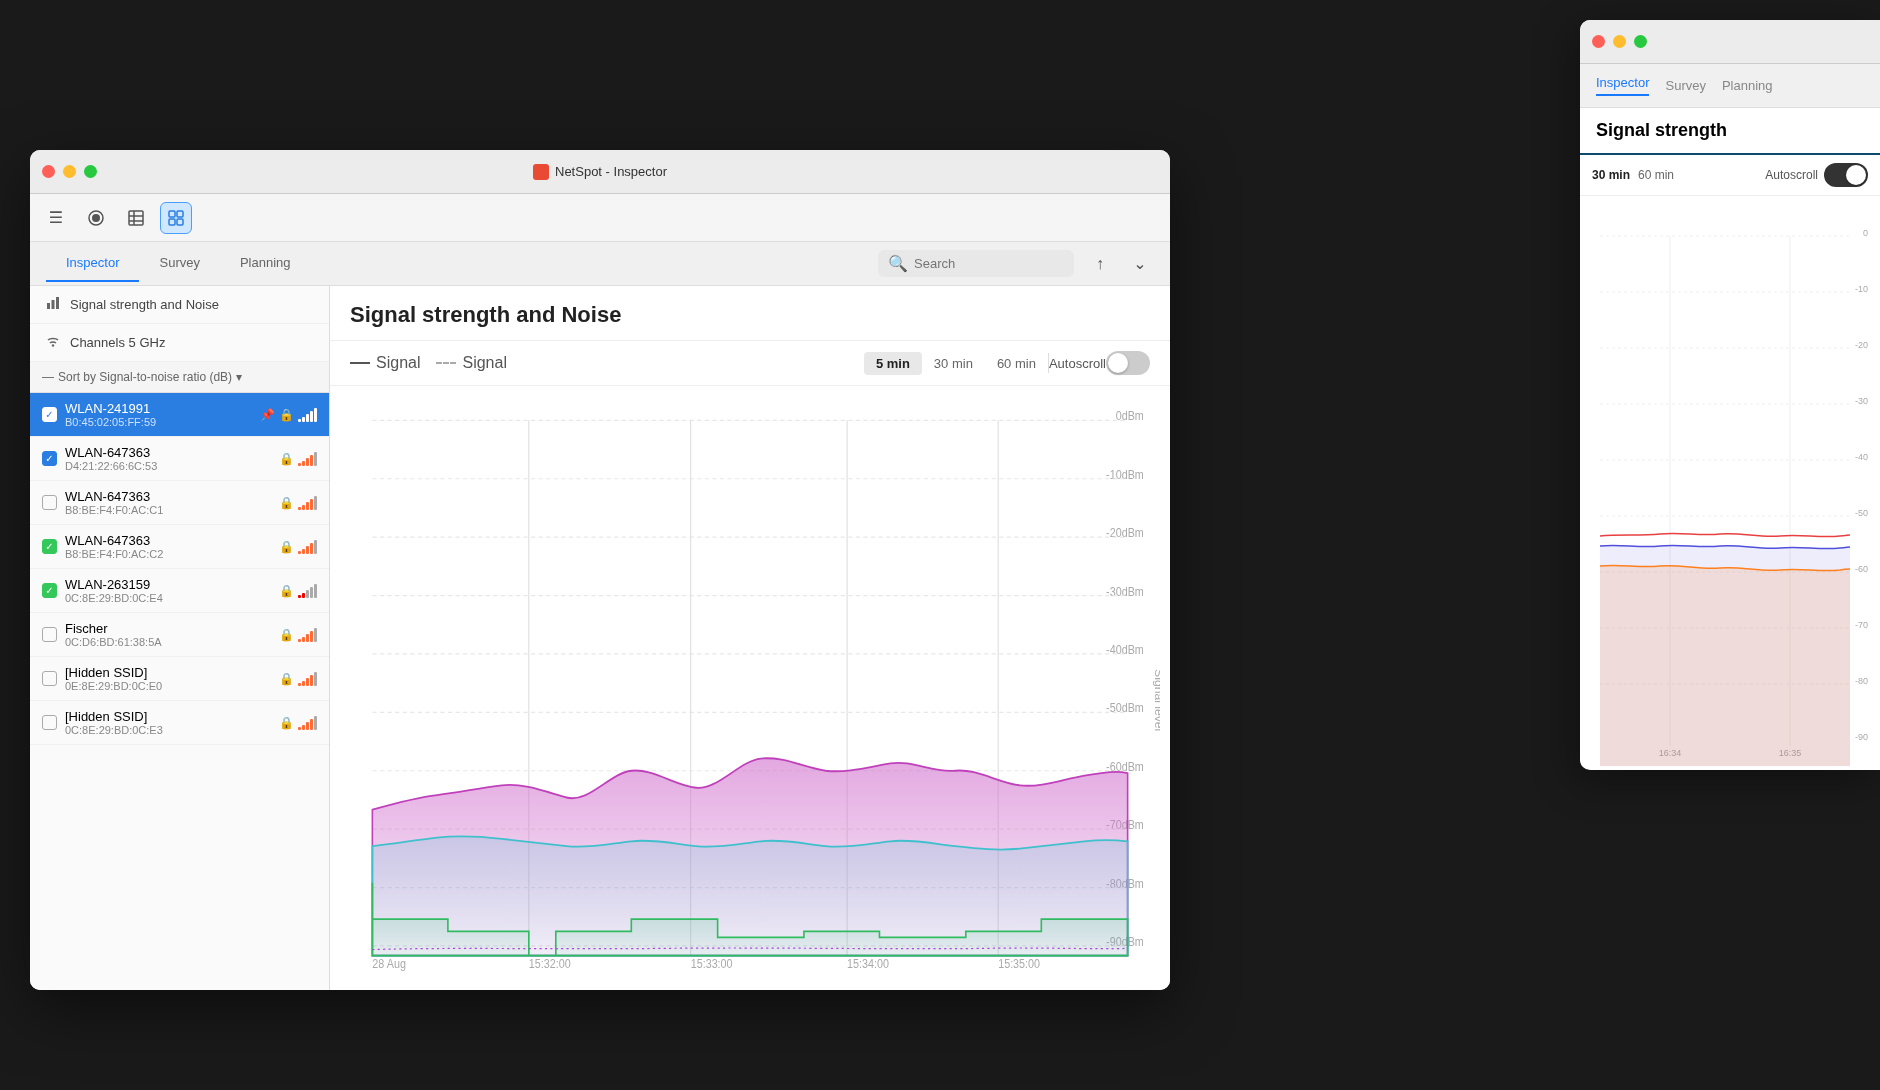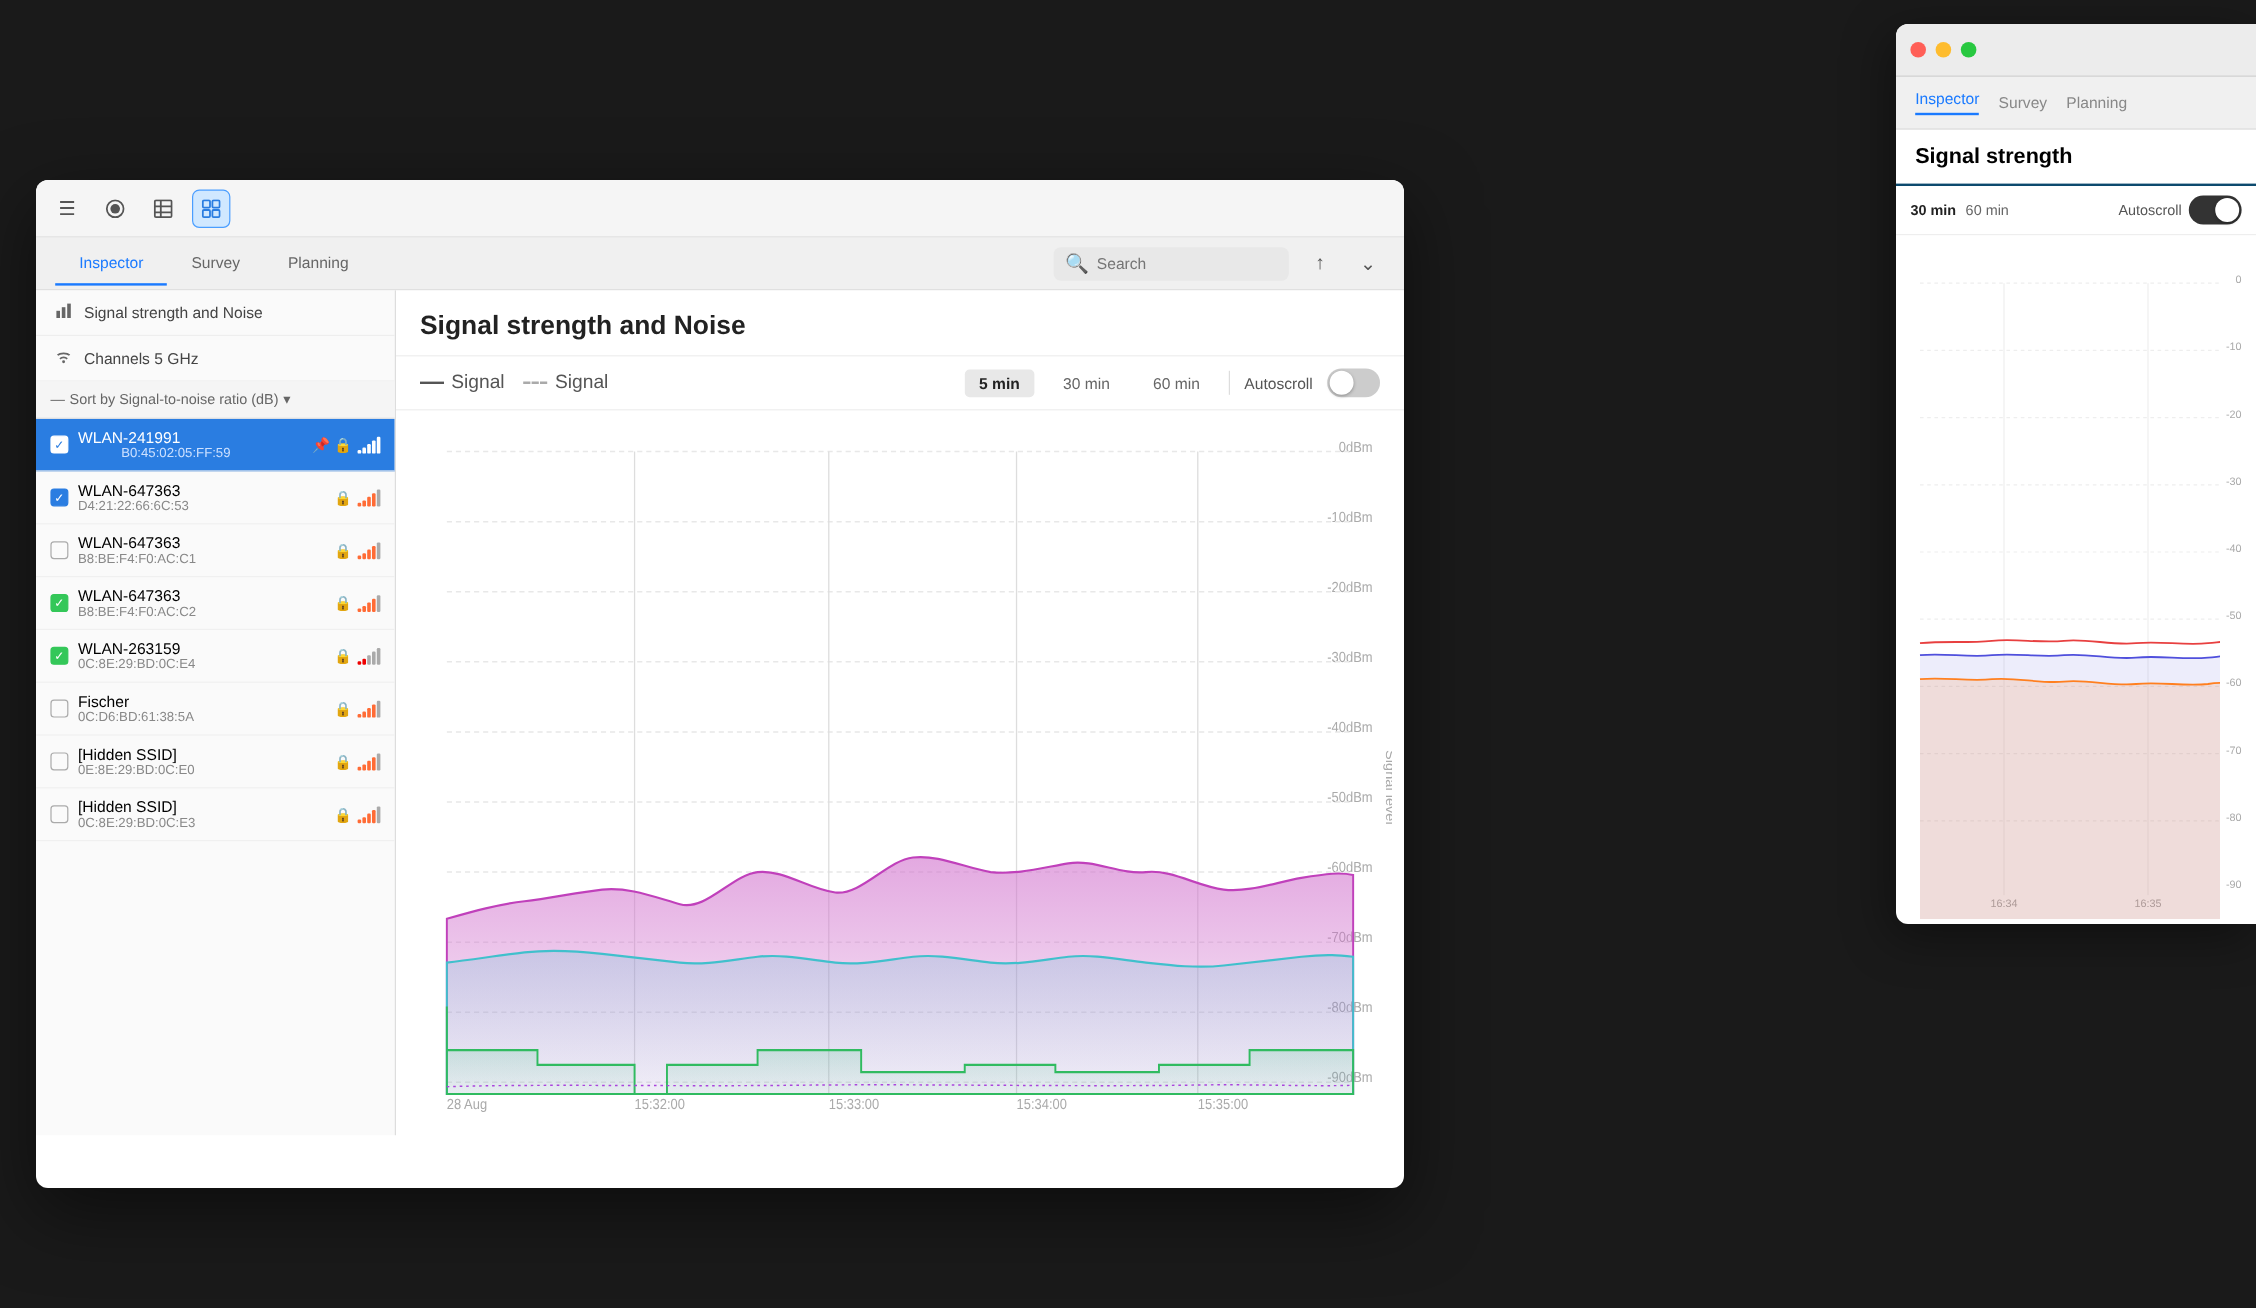--- a/index.html
+++ b/index.html
@@ -158,21 +158,21 @@
     .network-list { overflow-y: auto; flex: 1; }
     .network-item {
       display: flex;
       align-items: center;
       padding: 8px 12px;
       cursor: pointer;
       border-bottom: 1px solid #f0f0f0;
       gap: 8px;
     }
     .network-item.selected { background: #2a7de1; color: #fff; }
-    .network-item.selected .network-mac { color: #cce0ff; margin-left: 36px; }
+    .network-item.selected .network-mac { color: #cce0ff; }
     .network-item.selected .network-icons { color: #cce0ff; }
 
     .network-checkbox {
       width: 15px; height: 15px;
       border: 1.5px solid #aaa;
       border-radius: 3px;
       flex-shrink: 0;
       display: flex; align-items: center; justify-content: center;
       font-size: 10px;
     }
@@ -210,21 +210,21 @@
       align-items: center;
       justify-content: space-between;
       padding: 10px 20px;
       border-bottom: 1px solid #eee;
     }
     .legend { display: flex; gap: 16px; align-items: center; }
     .legend-item { display: flex; align-items: center; gap: 6px; font-size: 16px; color: #555; }
     .legend-line { width: 20px; height: 2px; background: #555; }
     .legend-dashed { width: 20px; height: 2px; border-top: 2px dashed #aaa; }
 
-    .time-controls { display: flex; align-items: center; gap: 12px; }
+    .time-controls { display: flex; align-items: center; }
     .time-btn { padding: 4px 12px; font-size: 13px; background: transparent; border: none; cursor: pointer; color: #666; border-radius: 4px; }
     .time-btn.active { font-weight: 600; color: #222; background: #e8e8e8; }
     .divider-v { width: 1px; height: 20px; background: #ddd; }
     .autoscroll-label { font-size: 13px; color: #555; }
     .toggle {
       width: 44px; height: 24px;
       background: #ccc;
       border-radius: 12px;
       position: relative;
       cursor: pointer;
@@ -302,20 +302,31 @@
     .right-time-btn { font-size: 12px; color: #666; cursor: pointer; background: none; border: none; }
     .right-time-btn.active { font-weight: 600; color: #222; }
     .right-toggle { display: flex; align-items: center; gap: 6px; font-size: 12px; color: #555; }
 
   </style>
 </head>
 <body>
 
 <div class="outer-window" style="left:30px; top:150px; width:1140px; height:840px;">
 
+  <div class="title-bar">
+    <div class="traffic-lights">
+      <div class="tl tl-red"></div>
+      <div class="tl tl-yellow"></div>
+      <div class="tl tl-green"></div>
+    </div>
+    <div class="title-bar-title">
+      <span class="title-icon"></span>
+      <span>NetSpot - Inspector</span>
+    </div>
+  </div>
 
   <div class="toolbar">
     <button class="toolbar-btn">☰</button>
     <button class="toolbar-btn">
       <svg width="16" height="16" viewBox="0 0 16 16">
           <circle cx="8" cy="8" r="7" stroke="#555" stroke-width="1.5" fill="none"></circle>
           <circle cx="8" cy="8" r="4" fill="#555"></circle>
         </svg>
     </button>
     <button class="toolbar-btn">

